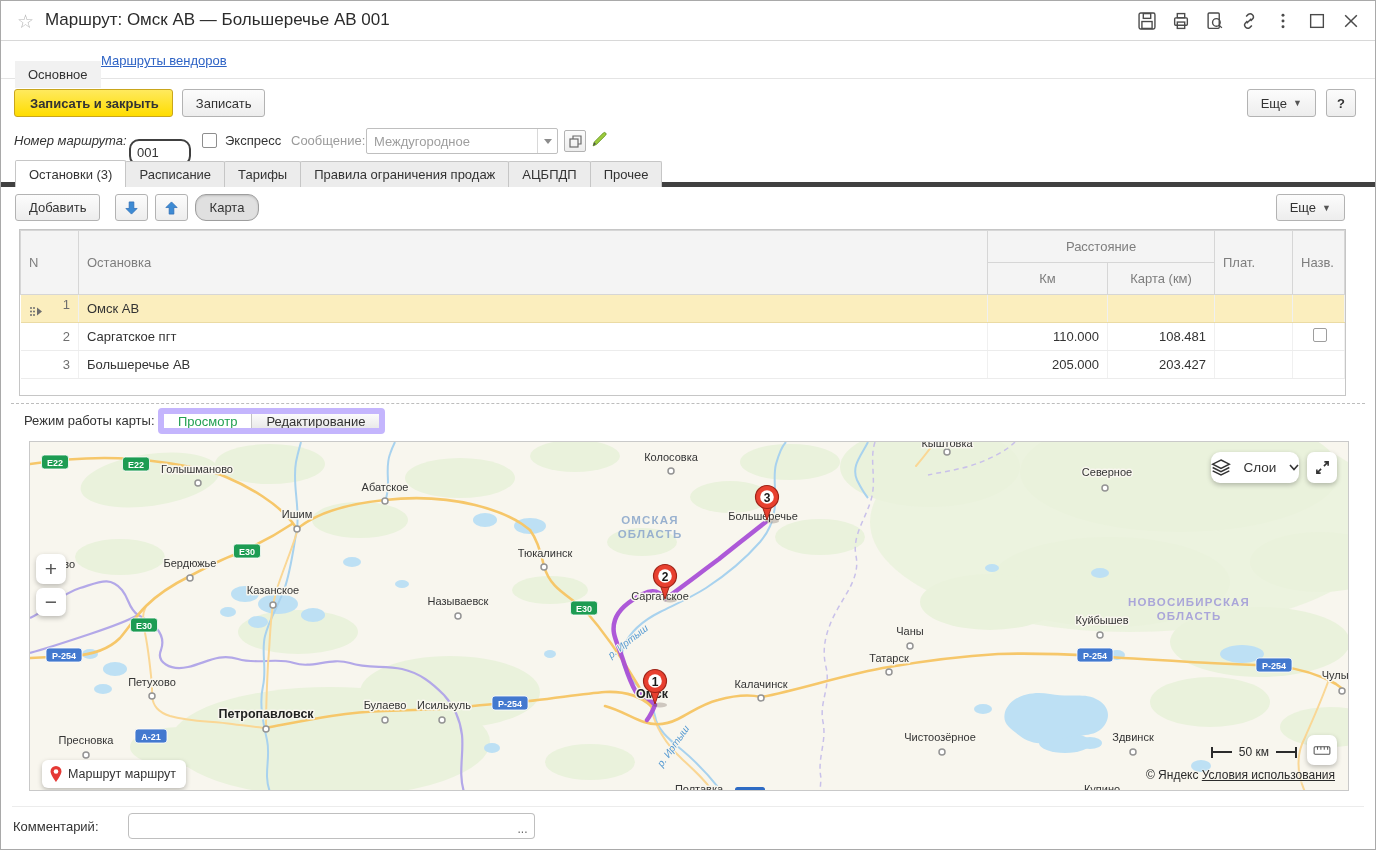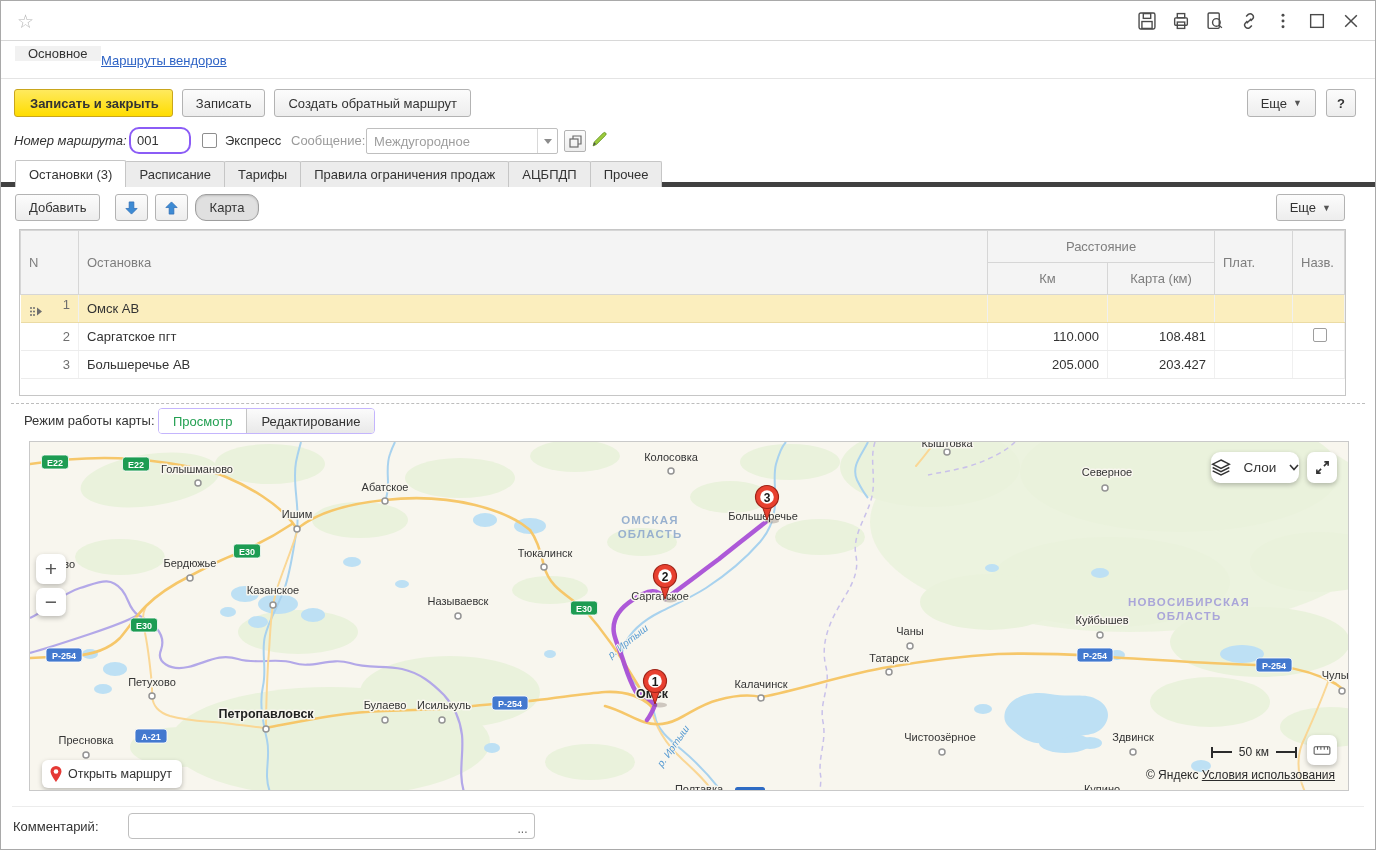--- a/index.html
+++ b/index.html
@@ -8,36 +8,36 @@
        font-family:"Liberation Sans",sans-serif;color:#333;overflow:hidden;}
   
   .titlebar{position:absolute;top:0;left:0;right:0;height:40px;border-bottom:1px solid #D8D8D8;}
   .star{position:absolute;left:16px;top:9px;font-size:19px;color:#B5B5B5;}
   .wtitle{position:absolute;left:44px;top:9px;font-size:17px;color:#2B2B2B;white-space:nowrap;}
   .win-icons{position:absolute;right:14px;top:10px;display:flex;gap:14px;align-items:center;}
   .wicon{width:20px;height:20px;display:flex;align-items:center;justify-content:center;cursor:pointer;color:#4A4A4A;}
   .wicon svg{display:block;}
   
   .navrow{position:absolute;top:40px;left:0;right:0;height:38px;border-bottom:1px solid #E4E4E4;}
-  .chip{position:absolute;left:14px;top:5px;padding:0 13px;background:#F1F1F1;border-radius:0;font-size:13px;color:#333;}
+  .chip{position:absolute;left:14px;top:20px;padding:6px 13px;background:#F1F1F1;border-radius:0;font-size:13px;color:#333;}
   .navlink{position:absolute;left:100px;top:12px;font-size:13px;color:#2E63C5;text-decoration:underline;cursor:pointer;}
   
   .btn{display:inline-flex;align-items:center;justify-content:center;height:28px;padding:0 13px;
        background:linear-gradient(#FCFCFC,#EDEDED);border:1px solid #B3B3B3;border-radius:3px;
        font-size:13px;color:#333;cursor:pointer;white-space:nowrap;}
   .btn-yellow{background:linear-gradient(#FFEA5E,#FFDD00);border-color:#C9A61D;font-weight:bold;padding-left:15px;}
   .btn-pressed{background:#E0E0E0;border-color:#9E9E9E;box-shadow:inset 0 1px 2px rgba(0,0,0,.15);border-radius:11px;}
   .caret{font-size:9px;color:#555;margin-left:6px;}
   .cmdbar{position:absolute;top:88px;left:13px;display:flex;gap:9px;}
   .cmdbar-right{position:absolute;top:88px;right:19px;display:flex;gap:10px;}
   
   .formrow{position:absolute;top:126px;left:0;right:0;height:28px;font-size:13px;}
   .flabel{position:absolute;top:6px;color:#333;}
   .flabel-gray{color:#9B9B9B;}
-  .routenum{position:absolute;left:128px;top:0;width:62px;height:27px;border:2px solid #8b5cf6;border-radius:10px;
+  .routenum{position:absolute;left:128px;top:12px;width:62px;height:27px;border:2px solid #404040;border-radius:10px;
             font-family:"Liberation Sans",sans-serif;font-size:13px;padding:0 6px;color:#333;outline:none;}
   .cb{position:absolute;width:15px;height:15px;border:1px solid #8E8E8E;border-radius:2px;background:#fff;cursor:pointer;}
   .combo{position:absolute;left:365px;top:1px;width:192px;height:26px;border:1px solid #BFBFBF;border-radius:2px;
          background:#fff;display:flex;align-items:center;cursor:default;}
   .combo-text{flex:1;padding:0 7px;color:#9E9E9E;font-size:13px;overflow:hidden;white-space:nowrap;}
   .combo-arrow{width:20px;height:100%;border-left:1px solid #D8D8D8;display:flex;align-items:center;justify-content:center;}
   .combo-arrow i{width:0;height:0;border-left:4px solid transparent;border-right:4px solid transparent;border-top:5px solid #8C8C8C;}
   .sqbtn{position:absolute;top:3px;width:22px;height:22px;border:1px solid #B3B3B3;border-radius:2px;
          background:linear-gradient(#FCFCFC,#EDEDED);display:flex;align-items:center;justify-content:center;cursor:pointer;}
   
@@ -57,21 +57,21 @@
   .grid th.left{text-align:left;}
   .grid td{border-right:1px solid #F0F0F0;border-bottom:1px solid #ECECEC;height:28px;padding:0 8px;white-space:nowrap;overflow:hidden;}
   .grid td.num{text-align:right;color:#6F6F6F;}
   .grid td.val{text-align:right;color:#333;}
   tr.selrow td{background:#FBEEBE;border-bottom-color:#EBDBA4;}
   .rowmark{float:left;margin-top:8px;}
   .gridcb{width:14px;height:14px;border:1px solid #9E9E9E;border-radius:2px;background:#fff;margin-left:12px;}
   
   .splitter{position:absolute;top:402px;left:10px;right:10px;border-top:1px dashed #BDBDBD;}
   .moderow{position:absolute;top:406px;left:0;right:0;height:28px;font-size:13px;}
-  .seg{position:absolute;left:157px;top:1px;display:flex;border:1px solid #c4b5fd;border-radius:4px;overflow:hidden;height:26px;}
+  .seg{position:absolute;left:157px;top:1px;display:flex;border:6px solid #c4b5fd;border-radius:4px;overflow:hidden;height:26px;}
   .segbtn{display:flex;align-items:center;justify-content:center;padding:0 14px;font-size:13px;cursor:pointer;}
   .seg-view{background:#fff;color:#23A052;border-right:1px solid #C4C4C4;}
   .seg-edit{background:linear-gradient(#FBFBFB,#E9E9E9);color:#333;}
   
   .map{position:absolute;left:28px;top:440px;width:1320px;height:350px;border:1px solid #C9C9C9;background:#F8F6EE;overflow:hidden;}
   .map svg.base{position:absolute;left:0;top:0;}
   .mapctl{position:absolute;background:#fff;border-radius:7px;box-shadow:0 2px 5px rgba(0,0,0,.25);
           display:flex;align-items:center;justify-content:center;cursor:pointer;color:#333;}
   .zoomcol{position:absolute;left:6px;top:112px;display:flex;flex-direction:column;gap:4px;}
   .zoombtn{width:30px;height:30px;font-size:21px;color:#555;background:#fff;border-radius:7px;
@@ -109,20 +109,21 @@
         border-radius:0 4px 4px 0;background:#fff;color:#666;font-size:12px;display:flex;align-items:flex-end;
         justify-content:center;padding-bottom:6px;cursor:pointer;line-height:6px;}
 </style>
 </head>
 <body>
 
 <div class="app">
 
   <div class="titlebar">
     <span class="star">☆</span>
+    <span class="wtitle">Маршрут: Омск АВ — Большеречье АВ 001</span>
     <div class="win-icons">
       <span class="wicon">
         <svg width="18" height="18" viewBox="0 0 17 17" fill="none" stroke="#4A4A4A" stroke-width="1.3">
             <rect x="1" y="1" width="15" height="15" rx="1.5"></rect>
             <rect x="5" y="1.5" width="7" height="4.5"></rect>
             <rect x="3.7" y="9" width="9.6" height="6.5"></rect>
           </svg>
       </span>
       <span class="wicon">
         <svg width="18" height="18" viewBox="0 0 17 17" fill="none" stroke="#4A4A4A" stroke-width="1.3">
@@ -166,21 +167,20 @@
   </div>
 
   <div class="navrow">
     <span class="chip">Основное</span>
     <span class="navlink">Маршруты вендоров</span>
   </div>
 
   <div class="cmdbar">
     <button class="btn btn-yellow">Записать и закрыть</button>
     <button class="btn">Записать</button>
-    <button class="btn">Создать обратный маршрут</button>
   </div>
   <div class="cmdbar-right">
     <button class="btn">
         <span>Еще</span>
         <span class="caret">▼</span>
       </button>
     <button class="btn" style="width:30px;padding:0;font-weight:bold;">?</button>
   </div>
 
   <div class="formrow">
@@ -527,21 +527,21 @@
       <svg width="18" height="13" viewBox="0 0 24 16" fill="none" stroke="#555" stroke-width="1.4">
         <rect x="1.5" y="3" width="21" height="10" rx="1.5"></rect>
           <path d="M6,3 V7 M10.5,3 V7 M15,3 V7 M19.5,3 V7"></path>
       </svg>
     </div>
     <div class="mapctl openroute">
       <svg width="14" height="18" viewBox="0 0 14 18">
         <path d="M7,17 C7,17 1.5,9.5 1.5,6.5 A5.5,5.5 0 1 1 12.5,6.5 C12.5,9.5 7,17 7,17 Z" fill="#E53935"></path>
         <circle cx="7" cy="6.5" r="2.3" fill="#fff"></circle>
       </svg>
-      <span>Открыть маршрут</span>
+      <span>Маршрут маршрут</span>
     </div>
     <div class="scale">
       <span class="tick"></span>
         <span class="seg-line"></span>
       <span class="lbl">50 км</span>
       <span class="seg-line"></span>
         <span class="tick"></span>
     </div>
     <div class="copyright">
       <span>© Яндекс</span>

